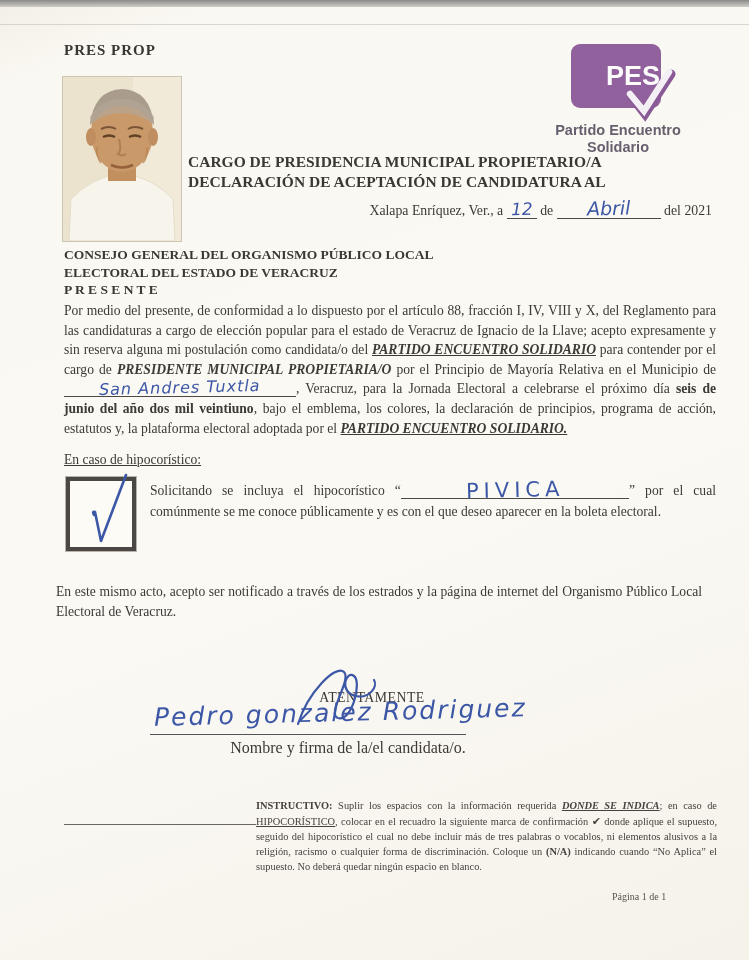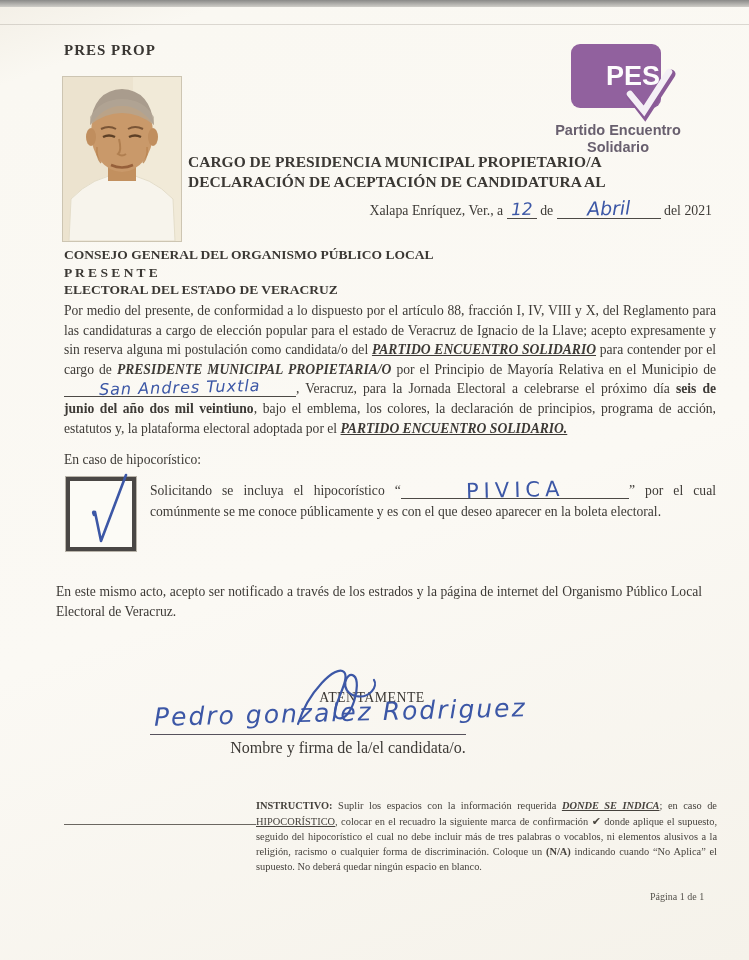--- a/index.html
+++ b/index.html
@@ -30,21 +30,21 @@
   .hipo-para{font-size:13.6px;line-height:20.5px;text-align:justify;}
   .nick-blank{width:228px;border-bottom:1.4px solid #4c4945;}
   .nick-blank .hw{font-size:21px;letter-spacing:5px;font-style:normal;position:relative;top:2px;}
   .atentamente{font-size:13.8px;letter-spacing:.5px;text-align:center;color:#3b3834;}
   .sig-name{font-size:25px;letter-spacing:2px;transform:rotate(-1.5deg);white-space:nowrap;}
   .sig-line{border-top:1.6px solid #56525c;}
   .sig-caption{font-size:16px;text-align:center;}
   .instructivo{font-size:10.4px;line-height:14.9px;text-align:justify;color:#46423d;}
   .instructivo .check{color:#4a463f;font-size:11px;}
   .blank-line{border-top:1.5px solid #6b6761;}
-  .page-number{font-size:10px;color:#55524c;margin-left:38px;}
+  .page-number{font-size:10px;color:#55524c;}
   .logo-square{
     position:relative;width:62px;height:64px;border-radius:9px;background:#91619e;
     display:flex;align-items:center;justify-content:flex-start;padding-left:28px;
   }
   .logo-acronym{font-family:"Liberation Sans",sans-serif;font-weight:bold;font-size:27px;
     color:#fdfcfd;padding-left:7px;letter-spacing:0;}
   .party-name{font-family:"Liberation Sans",sans-serif;font-weight:bold;font-size:14.5px;
     line-height:17px;color:#685f6e;text-align:center;}
   .photo-frame{border:1px solid #cdc5b2;}
 </style>
@@ -103,29 +103,29 @@
   <div class="abs dateline" style="right:37px;top:201px;">
     <span>Xalapa Enríquez, Ver., a</span>
     <span class="blank" style="width:30px;"><span class="hw" style="font-size:17px;">12</span></span>
     <span>de</span>
     <span class="blank" style="width:104px;"><span class="hw" style="font-size:19px;">Abril</span></span>
     <span>del 2021</span>
   </div>
 
   <div class="abs addressee" style="left:64px;top:246px;">
     <div>CONSEJO GENERAL DEL ORGANISMO PÚBLICO LOCAL</div>
+    <div>ELECTORAL DEL ESTADO DE VERACRUZ</div>
     <div>P R E S E N T E</div>
-    <div>ELECTORAL DEL ESTADO DE VERACRUZ</div>
   </div>
 
   <div class="abs body-text" style="left:64px;top:301px;width:652px;">
     <span>Por medio del presente, de conformidad a lo dispuesto por el artículo 88, fracción I, IV, VIII y X, del Reglamento para las candidaturas a cargo de elección popular para el estado de Veracruz de Ignacio de la Llave; acepto expresamente y sin reserva alguna mi postulación como candidata/o del </span><span class="biu">PARTIDO ENCUENTRO SOLIDARIO</span><span> para contender por el cargo de </span><span class="bi">PRESIDENTE MUNICIPAL PROPIETARIA/O</span><span> por el Principio de Mayoría Relativa en el Municipio de </span><span class="blank" style="width:232px;"><span class="hw" style="font-size:16px;letter-spacing:1px;">San Andres Tuxtla</span></span><span>, Veracruz, para la Jornada Electoral a celebrarse el próximo día </span><span class="b">seis de junio del año dos mil veintiuno</span><span>, bajo el emblema, los colores, la declaración de principios, programa de acción, estatutos y, la plataforma electoral adoptada por el </span><span class="biu">PARTIDO ENCUENTRO SOLIDARIO.</span>
   </div>
 
-  <div class="abs hipo-label" style="left:64px;top:452px;">En caso de hipocorístico:</div>
+  <div class="abs hipo-label" style="left:64px;top:452px;text-decoration:underline;">En caso de hipocorístico:</div>
 
   <div class="abs checkbox" style="left:66px;top:477px;width:62px;height:66px;">
     <svg class="abs" style="left:8px;top:-14px;" width="56" height="84" viewBox="0 0 56 84">
       <path d="M16,48 Q14,44 17,45 L23,74 L48,8" stroke="#3c57a6" stroke-width="2.6" fill="none" stroke-linecap="round" stroke-linejoin="round"></path>
     </svg>
   </div>
 
   <div class="abs hipo-para" style="left:150px;top:481px;width:566px;">
     <span>Solicitando se incluya el hipocorístico “</span><span class="blank nick-blank"><span class="hw">PIVICA</span></span><span>” por el cual comúnmente se me conoce públicamente y es con el que deseo aparecer en la boleta electoral.</span>
   </div>

